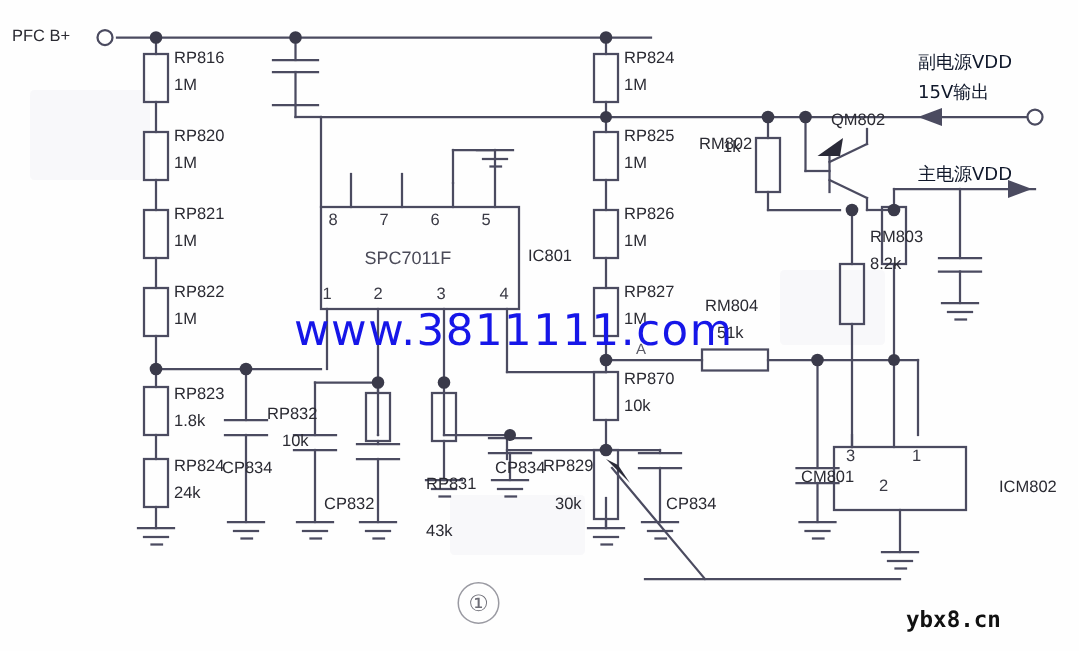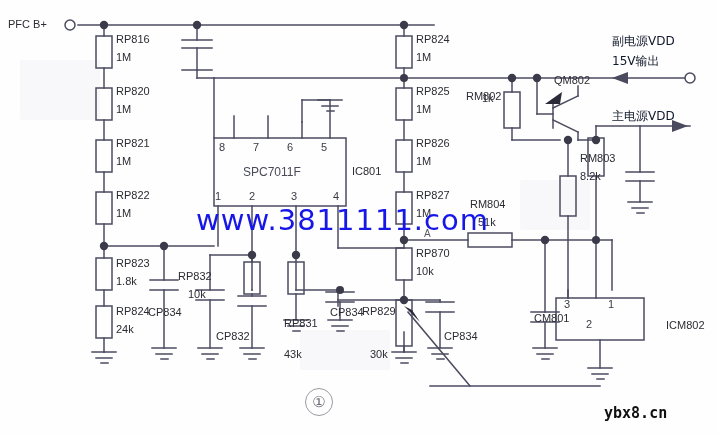--- a/index.html
+++ b/index.html
@@ -313,21 +313,21 @@
   <div class="lbl" style="left:416px;top:85px;">RP825</div>
   <div class="lbl" style="left:416px;top:103px;">1M</div>
   <div class="lbl" style="left:416px;top:137px;">RP826</div>
   <div class="lbl" style="left:416px;top:155px;">1M</div>
   <div class="lbl" style="left:416px;top:189px;">RP827</div>
   <div class="lbl" style="left:416px;top:207px;">1M</div>
   <div class="lbl small" style="left:424px;top:228px;color:#5a5a66;">A</div>
   <div class="lbl" style="left:416px;top:247px;">RP870</div>
   <div class="lbl" style="left:416px;top:265px;">10k</div>
   <div class="lbl" style="left:362px;top:305px;">RP829</div>
-  <div class="lbl" style="left:370px;top:348px;">30k</div>
+  <div class="lbl" style="left:370px;top:330px;">30k</div>
   <div class="lbl" style="left:444px;top:330px;">CP834</div>
 
   <div class="lbl" style="left:466px;top:90px;">RM802</div>
   <div class="lbl" style="left:482px;top:92px;">1k</div>
   <div class="lbl" style="left:554px;top:74px;">QM802</div>
   <div class="lbl" style="left:580px;top:152px;">RM803</div>
   <div class="lbl" style="left:580px;top:170px;">8.2k</div>
   <div class="lbl" style="left:470px;top:198px;">RM804</div>
   <div class="lbl" style="left:478px;top:216px;">51k</div>
   <div class="lbl" style="left:534px;top:312px;">CM801</div>

